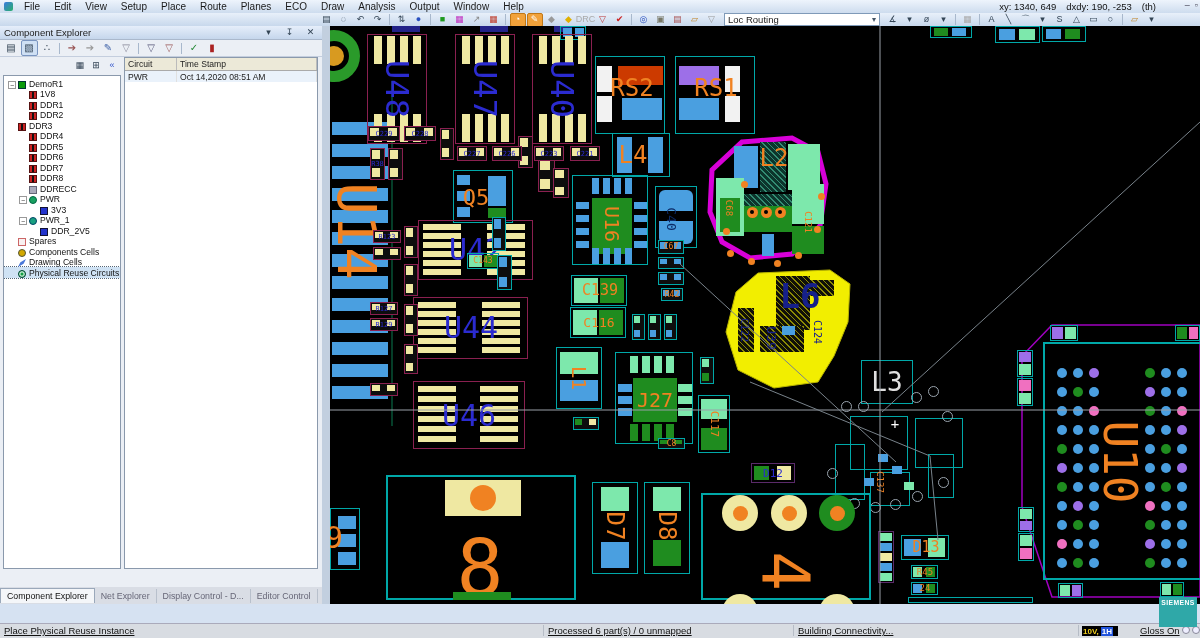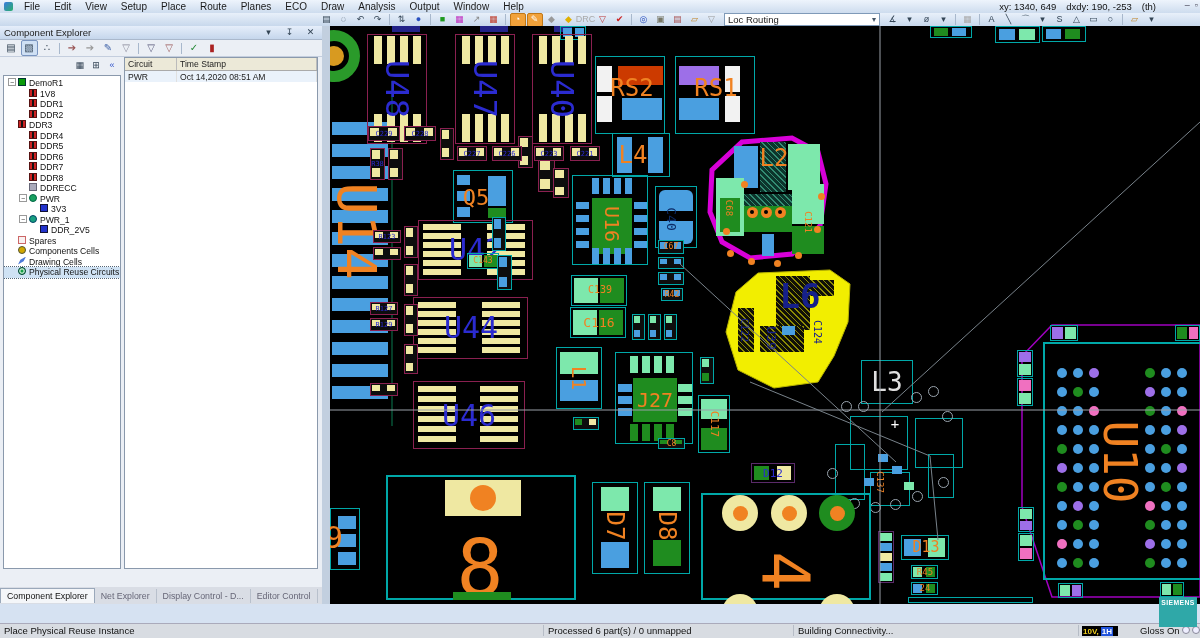--- a/index.html
+++ b/index.html
@@ -32,21 +32,21 @@
   .ptitle .ticons{position:absolute;right:3px;display:flex;gap:4px;font-size:8.5px;color:#334;}
   .ptoolbar{position:absolute;left:0;top:14px;width:100%;height:17px;display:flex;align-items:center;padding-left:2px;
             border-bottom:1px solid #c4cede;box-sizing:border-box;}
   .ptoolbar .icon{width:15px;height:14px;font-size:10px;}
   .pcontent{position:absolute;left:0;top:31px;right:0;bottom:33px;}
   .tree-col{position:absolute;left:2px;top:0;width:120px;bottom:0;}
   .mini{height:16px;display:flex;justify-content:flex-end;align-items:center;padding-right:2px;}
   .mini .icon{width:13px;height:12px;font-size:9px;}
   .treebox{position:absolute;left:1px;right:1px;top:18px;bottom:2px;background:#fff;border:1px solid #8a99ac;
            overflow:hidden;padding-top:2px;}
-  .trow{display:flex;align-items:flex-start;height:10.5px;font-size:8.6px;white-space:nowrap;color:#111;}
+  .trow{display:flex;align-items:flex-end;height:10.5px;font-size:8.6px;white-space:nowrap;color:#111;}
   .trow .exp{width:8px;height:8px;border:1px solid #999;background:#fff;font-size:7px;line-height:7px;
              text-align:center;color:#333;margin-right:2px;flex:none;box-sizing:border-box;}
   .trow .noexp{width:8px;margin-right:2px;flex:none;}
   .ti{width:8px;height:8px;margin-right:3px;flex:none;box-sizing:border-box;}
   .ti-pkg{background:#0a9a0a;border:1px solid #033;}
   .ti-ckt{background:repeating-linear-gradient(90deg,#c22 0 2px,#111 2px 4px);border:1px solid #511;}
   .ti-gray{background:#aab;border:1px solid #667;}
   .ti-pwr{background:#18a060;border-radius:50%;border:1px solid #064;}
   .ti-pwr2{background:#18a080;border-radius:50%;border:1px solid #046;}
   .ti-blue{background:#2233cc;border:1px solid #113;}
@@ -76,21 +76,21 @@
   .hatchY{background-color:#101008;background-image:repeating-linear-gradient(45deg,rgba(242,238,0,.55) 0 1px,transparent 1px 4px);}
   .hatchT{background-color:#0c352c;background-image:repeating-linear-gradient(45deg,rgba(90,225,185,.5) 0 1px,transparent 1px 4px);}
   
   .fkeys{position:absolute;left:0;bottom:14px;width:100%;height:20px;background:#e4e4e4;border-top:1px solid #aaa;
          display:flex;align-items:center;padding-left:3px;box-sizing:border-box;}
   .fkey{width:93px;height:15px;margin-right:4px;background:linear-gradient(#fcfcfc,#e8e8e8);border:1px solid #999;
         border-radius:2px;font-size:9px;display:flex;align-items:center;justify-content:center;flex:none;color:#222;}
   .fkey.dim{color:#999;}
   .statusbar{position:absolute;left:0;bottom:0;width:100%;height:14px;background:#d8dce2;border-top:1px solid #aab;
              font-size:9.5px;color:#111;}
-  .statusbar .sseg{position:absolute;top:1px;white-space:nowrap;}
+  .statusbar .sseg{position:absolute;top:1px;white-space:nowrap;text-decoration:underline;}
   .vbar{position:absolute;top:1px;width:1px;height:11px;background:#b6bcc6;}
   .badge{position:absolute;top:2px;left:1082px;width:34px;height:10px;background:#000;display:flex;align-items:center;
          font-size:8px;font-weight:bold;padding:0 1px;}
   .badge .b1{color:#f0d020;}
   .badge .b2{background:#2255dd;color:#fff;margin-left:2px;padding:0 1px;}
   .sdot{display:inline-block;width:8px;height:8px;border-radius:50%;border:1px solid #889;background:#eef;margin-left:2px;box-sizing:border-box;}
   .siemens{position:absolute;right:3px;bottom:11px;width:38px;height:30px;background:#2fa8a8;z-index:60;
            display:flex;justify-content:center;padding-top:2px;box-sizing:border-box;}
   .siemens span{font-size:6.8px;font-weight:bold;color:#fff;letter-spacing:.4px;}
 </style>
@@ -477,21 +477,21 @@
           <div class="ce" style="left: 150px; top: 400px; width: 38px; height: 6px; background: rgb(239, 232, 162);"></div>
           <div class="ce" style="left: 150px; top: 410px; width: 38px; height: 6px; background: rgb(239, 232, 162);"></div>
           <div class="ct" style="left: 139px; top: 390px; font-size: 30px; color: rgb(43, 43, 208); font-weight: 400; transform: translate(-50%, -50%);">U46</div>
           <div class="ce" style="left: 137px; top: 227px; width: 32px; height: 16px; border: 1.5px solid rgb(0, 168, 168); background: transparent;"></div>
           <div class="ce" style="left: 139px; top: 229px; width: 13px; height: 12px; background: rgb(125, 232, 172);"></div>
           <div class="ce" style="left: 154px; top: 229px; width: 13px; height: 12px; background: rgb(31, 140, 31);"></div>
           <div class="ct" style="left: 153px; top: 235px; font-size: 8px; color: rgb(240, 130, 34); font-weight: 400; transform: translate(-50%, -50%);">C143</div>
           <div class="ce" style="left: 241px; top: 249px; width: 56px; height: 31px; border: 1.5px solid rgb(0, 168, 168); background: transparent;"></div>
           <div class="ce" style="left: 244px; top: 252px; width: 24px; height: 25px; background: rgb(125, 232, 172);"></div>
           <div class="ce" style="left: 270px; top: 252px; width: 24px; height: 25px; background: rgb(31, 140, 31);"></div>
-          <div class="ct" style="left: 270px; top: 264px; font-size: 10px; color: rgb(240, 130, 34); font-weight: 400; transform: translate(-50%, -50%);">C139</div>
+          <div class="ct" style="left: 270px; top: 264px; font-size: 15px; color: rgb(240, 130, 34); font-weight: 400; transform: translate(-50%, -50%);">C139</div>
           <div class="ce" style="left: 240px; top: 281px; width: 56px; height: 31px; border: 1.5px solid rgb(0, 168, 168); background: transparent;"></div>
           <div class="ce" style="left: 243px; top: 284px; width: 24px; height: 25px; background: rgb(125, 232, 172);"></div>
           <div class="ce" style="left: 269px; top: 284px; width: 24px; height: 25px; background: rgb(31, 140, 31);"></div>
           <div class="ct" style="left: 269px; top: 296px; font-size: 13px; color: rgb(240, 130, 34); font-weight: 400; transform: translate(-50%, -50%);">C116</div>
           <div class="ce" style="left: 226px; top: 321px; width: 46px; height: 62px; border: 1.5px solid rgb(0, 168, 168); background: transparent;"></div>
           <div class="ce" style="left: 230px; top: 326px; width: 38px; height: 22px; background: rgb(125, 232, 172);"></div>
           <div class="ce" style="left: 230px; top: 354px; width: 38px; height: 21px; background: rgb(74, 159, 224);"></div>
           <div class="ct" style="left: 249px; top: 352px; font-size: 20px; color: rgb(240, 130, 34); font-weight: 400; transform: translate(-50%, -50%) rotate(90deg);">L1</div>
           <div class="ce" style="left: 285px; top: 326px; width: 78px; height: 92px; border: 1.5px solid rgb(0, 168, 168); background: transparent;"></div>
           <div class="ce" style="left: 300px; top: 330px; width: 8px; height: 17px; background: rgb(125, 232, 172);"></div>

